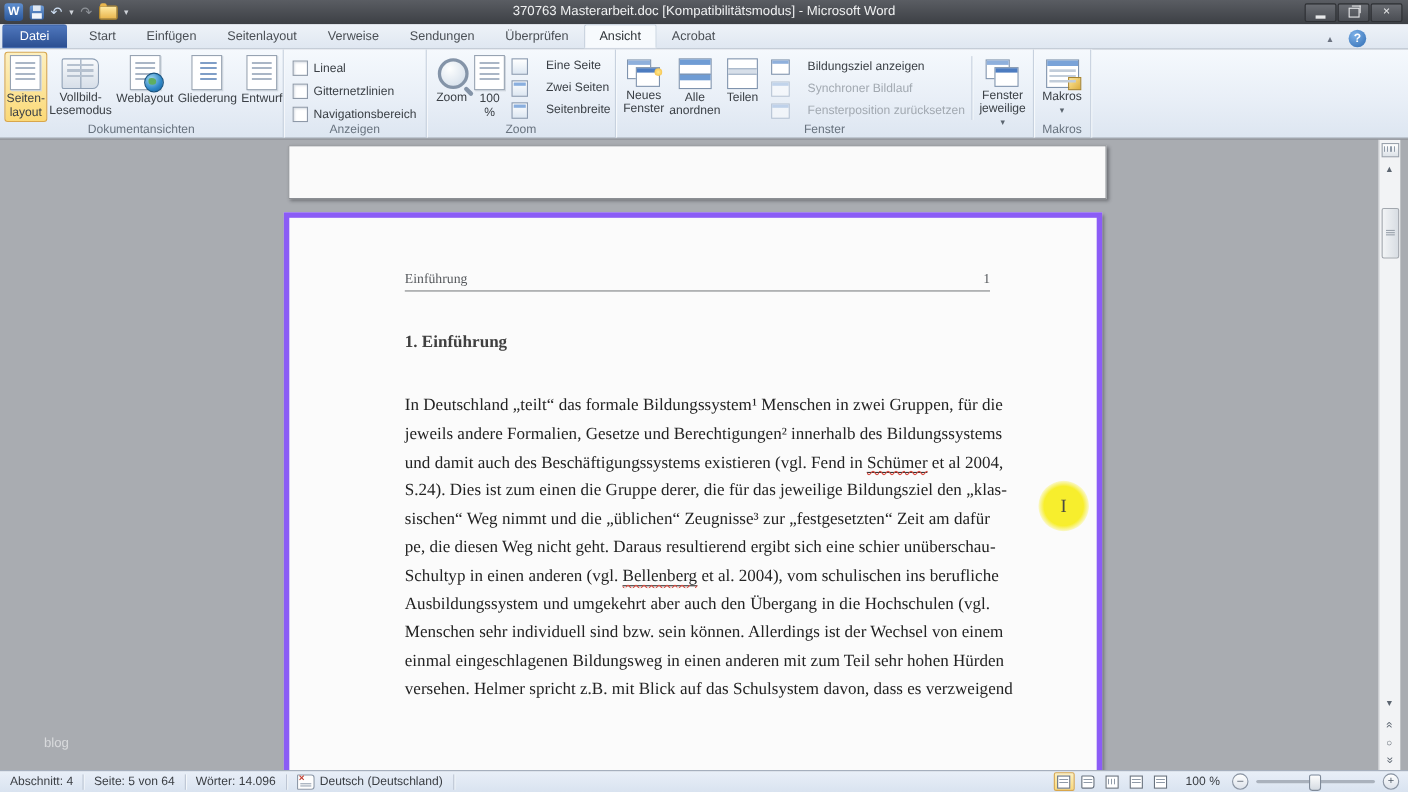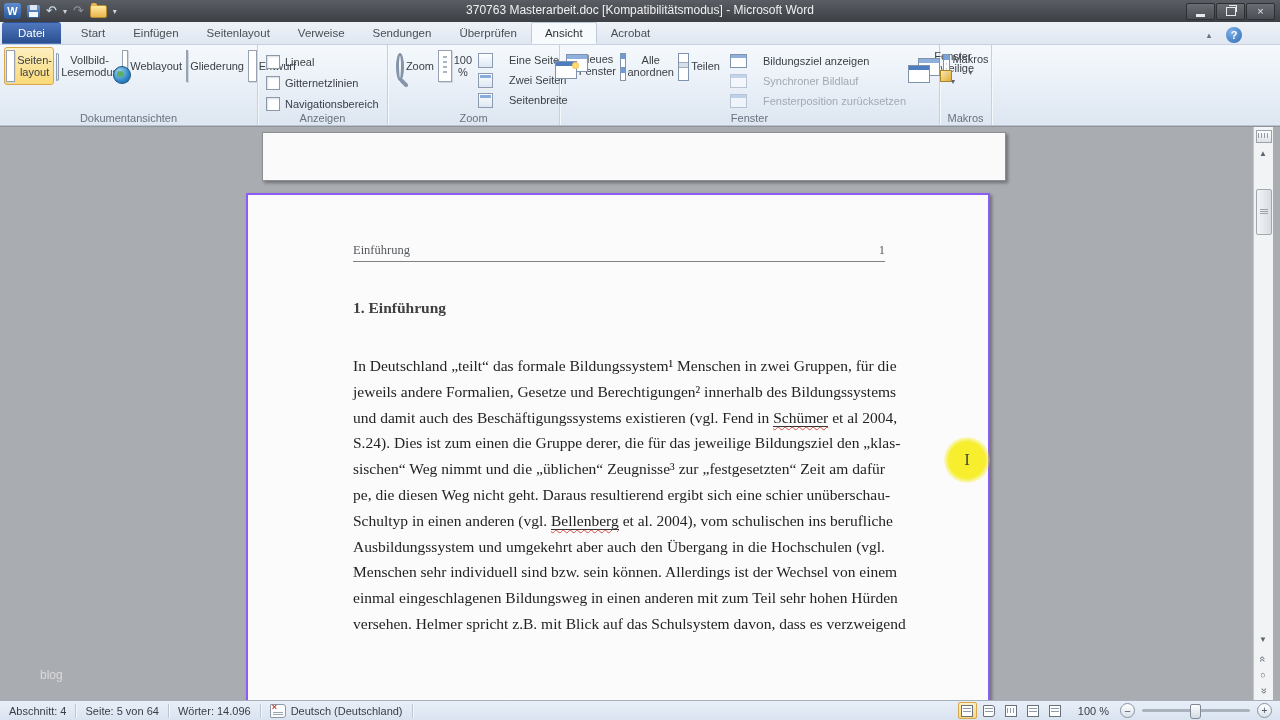--- a/index.html
+++ b/index.html
@@ -40,21 +40,21 @@
     color:#fff;font-size:11px;font-weight:bold;text-align:center;line-height:16px;}
 
   
   .ribbon{position:absolute;left:0;top:45px;width:1280px;height:81px;
     background:linear-gradient(#f5f9fd,#e9eff7 55%,#dde6f1);border-bottom:1px solid #b9c3d0;box-sizing:border-box;}
   .groups{display:flex;height:100%;}
   .rgroup{position:relative;height:100%;border-right:1px solid #c7d1de;box-shadow:1px 0 0 #f6f9fc;padding:2px 4px 0 4px;box-sizing:border-box;}
   .grouplabel{position:absolute;left:0;right:0;bottom:1px;text-align:center;font-size:11px;color:#68737f;}
   .bigrow{display:flex;align-items:flex-start;height:60px;}
   .bigbtn{width:52px;padding:2px 1px;border:1px solid transparent;border-radius:3px;
-    display:flex;align-items:center;gap:2px;}
+    display:flex;flex-direction:column;align-items:center;gap:2px;}
   .bigbtn.active{background:linear-gradient(#fdf0c0,#fbd977);border:1px solid #d8a64c;}
   .biglabel{font-size:11px;line-height:12px;color:#3b4046;text-align:center;}
   .dda{font-size:8px;color:#5a646e;line-height:8px;}
 
   
   .pageicon{width:26px;height:30px;background:#fff;border:1px solid #97a3b2;box-shadow:1px 1px 0 #cfd6df;
     position:relative;}
   .pageicon:before{content:"";position:absolute;left:4px;right:4px;top:5px;height:18px;
     background:repeating-linear-gradient(#aab6c6 0 2px,transparent 2px 5px);}
   .bookicon{width:32px;height:26px;margin-top:3px;background:linear-gradient(#f8fafc,#d7dfe9);
@@ -95,22 +95,22 @@
   .smallrow{display:flex;align-items:center;gap:16px;height:20px;white-space:nowrap;}
   .smalllabel{font-size:11px;color:#3b4046;}
   .smallrow.disabled .smalllabel{color:#a2a9b1;}
   .smallrow.disabled .winicon{opacity:.45;}
   .vsep{width:1px;background:#c7d1de;box-shadow:1px 0 0 #f6f9fc;margin:4px 4px;height:58px;}
 
   
   .docarea{position:absolute;left:0;top:126px;width:1280px;height:574px;background:#a9acb1;overflow:hidden;border-top:1px solid #8f9297;}
   .pageprev{position:absolute;left:262px;top:5px;width:744px;height:49px;background:#fafafa;
     box-shadow:2px 2px 3px rgba(40,42,46,.45);border:1px solid #8b8e93;box-sizing:border-box;}
-  .page{position:absolute;left:246px;top:66px;width:744px;height:520px;background:#fbfbfb;
-    box-shadow:2px 2px 3px rgba(40,42,46,.45);border:2px solid #8b5cf6;box-sizing:border-box;overflow:hidden;
+  .page{position:absolute;left:258px;top:66px;width:744px;height:520px;background:#fbfbfb;
+    box-shadow:2px 2px 3px rgba(40,42,46,.45);border:5px solid #8b5cf6;box-sizing:border-box;overflow:hidden;
     font-family:"Liberation Serif",serif;color:#232323;}
   .pheader{position:absolute;left:105px;width:532px;top:48px;height:18px;border-bottom:1px solid #7e8184;
     display:flex;justify-content:space-between;font-size:12.5px;color:#55585c;}
   .pheading{position:absolute;left:105px;top:104px;font-size:15.5px;font-weight:bold;color:#404040;}
   .pbody{position:absolute;left:105px;top:158px;width:532px;font-size:15.5px;}
   .bodyline{height:25.8px;line-height:25.8px;text-align:justify;text-align-last:justify;white-space:nowrap;}
   .spell{border-bottom:1px solid #333;text-decoration:underline wavy #d84a3f 1px;text-underline-offset:3px;}
   .cursorblob{position:absolute;left:944px;top:310px;width:46px;height:46px;border-radius:50%;
     background:radial-gradient(circle,#f7ee2d 0%,#f7ee2d 55%,rgba(247,238,45,0) 75%);
     display:flex;align-items:center;justify-content:center;}

